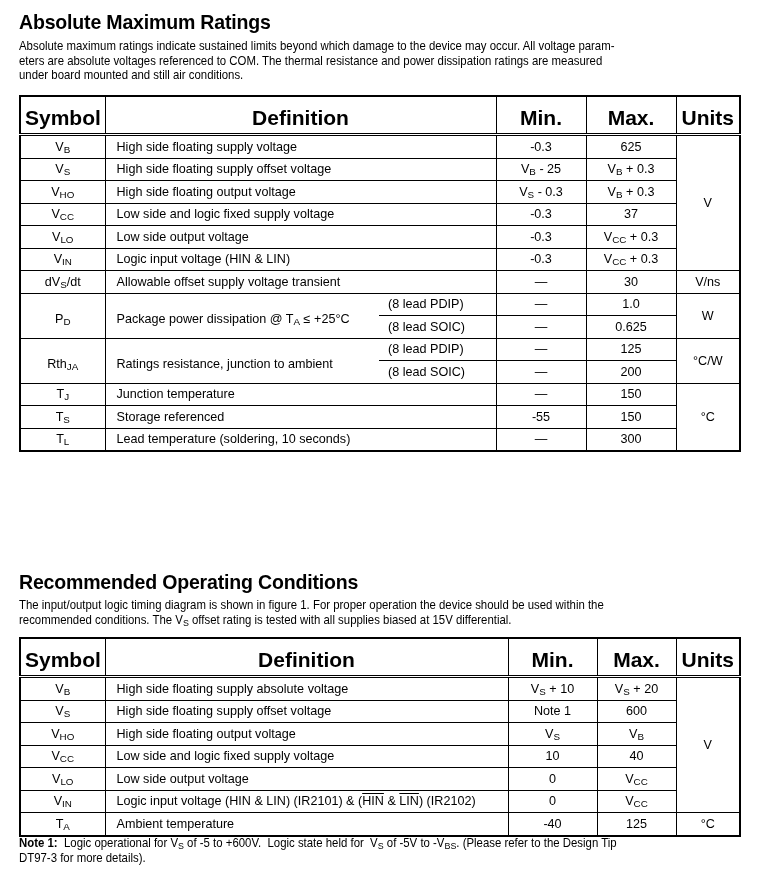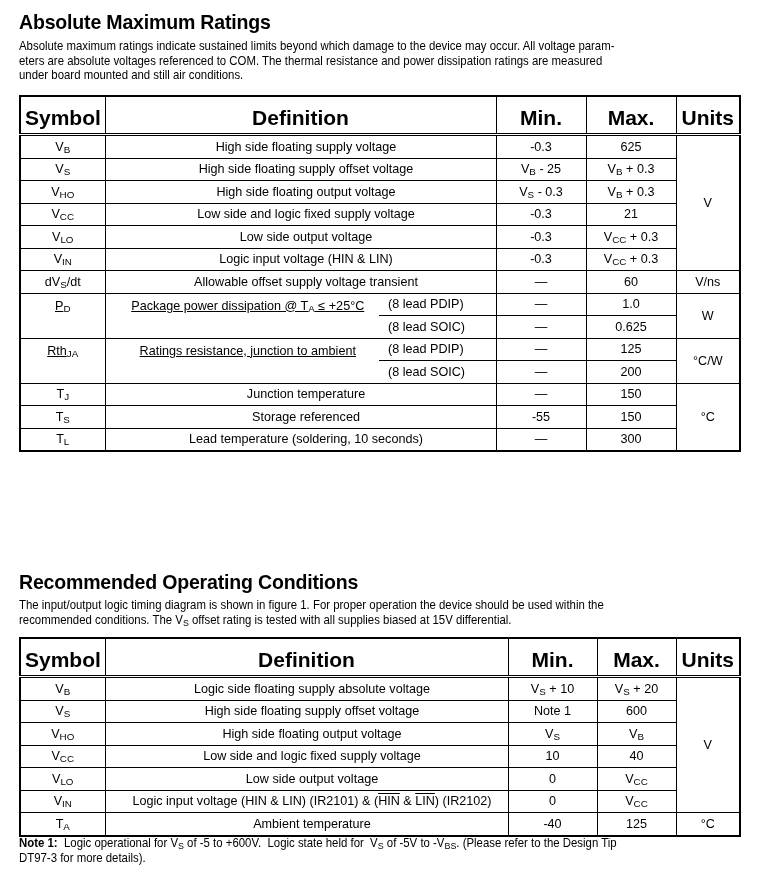--- a/index.html
+++ b/index.html
@@ -30,22 +30,22 @@
   }
   table.spec th {
     font-size: 21px; font-weight: bold; height: 29px; padding: 4px;
     border-left: 1px solid #000; border-bottom: 3px double #000;
     vertical-align: bottom; padding-bottom: 3px;
   }
   table.spec td {
     border: 1px solid #000; padding: 0; height: 21.5px; text-align: center;
     vertical-align: middle; white-space: nowrap;
   }
-  table.spec td.def { text-align: center; padding-left: 11px; }
-  table.spec td.top { vertical-align: top; padding-top: 5px; text-decoration: underline; }
+  table.spec td.def { text-align: left; padding-left: 11px; }
+  table.spec td.top { vertical-align: top; padding-top: 18px; }
   table.spec td.pkg { text-align: left; padding-left: 9px; border-left: none; }
   table.spec td.def.nor { border-right: none; }
 
   .note {
     position: absolute; left: 19px; top: 836px; width: 800px;
     font-size: 12.6px; line-height: 15px;
     transform: scaleX(0.905); transform-origin: left top;
   }
   .note b { font-weight: bold; }
 </style>
@@ -98,42 +98,42 @@
       <td><span>V</span><sub>HO</sub></td>
       <td class="def" colspan="2">High side floating output voltage</td>
       <td><span>V</span><sub>S</sub><span> - 0.3</span></td>
       <td><span>V</span><sub>B</sub><span> + 0.3</span></td>
     </tr>
 
     <tr>
       <td><span>V</span><sub>CC</sub></td>
       <td class="def" colspan="2">Low side and logic fixed supply voltage</td>
       <td>-0.3</td>
-      <td>21</td>
+      <td>37</td>
     </tr>
 
     <tr>
       <td><span>V</span><sub>LO</sub></td>
       <td class="def" colspan="2">Low side output voltage</td>
       <td>-0.3</td>
       <td><span>V</span><sub>CC</sub><span> + 0.3</span></td>
     </tr>
 
     <tr>
       <td><span>V</span><sub>IN</sub></td>
       <td class="def" colspan="2">Logic input voltage (HIN &amp; LIN)</td>
       <td>-0.3</td>
       <td><span>V</span><sub>CC</sub><span> + 0.3</span></td>
     </tr>
 
     <tr>
       <td><span>dV</span><sub>S</sub><span>/dt</span></td>
       <td class="def" colspan="2">Allowable offset supply voltage transient</td>
       <td>—</td>
-      <td>60</td>
+      <td>30</td>
       <td>V/ns</td>
     </tr>
 
     <tr>
       <td rowspan="2" class="top"><span>P</span><sub>D</sub></td>
       <td rowspan="2" class="def top nor"><span>Package power dissipation @ T</span><sub>A</sub><span> ≤ +25°C</span></td>
       <td class="pkg">(8 lead PDIP)</td>
       <td>—</td>
       <td>1.0</td>
       <td rowspan="2">W</td>
@@ -201,21 +201,21 @@
       <th style="border-left:none">Symbol</th>
       <th>Definition</th>
       <th>Min.</th>
       <th>Max.</th>
       <th>Units</th>
     </tr>
   </thead>
   <tbody>
     <tr>
       <td><span>V</span><sub>B</sub></td>
-      <td class="def">Logic side floating supply absolute voltage</td>
+      <td class="def">High side floating supply absolute voltage</td>
       <td><span>V</span><sub>S</sub><span> + 10</span></td>
       <td><span>V</span><sub>S</sub><span> + 20</span></td>
       <td rowspan="6">V</td>
     </tr>
     <tr>
       <td><span>V</span><sub>S</sub></td>
       <td class="def">High side floating supply offset voltage</td>
       <td>Note 1</td>
       <td>600</td>
     </tr>

